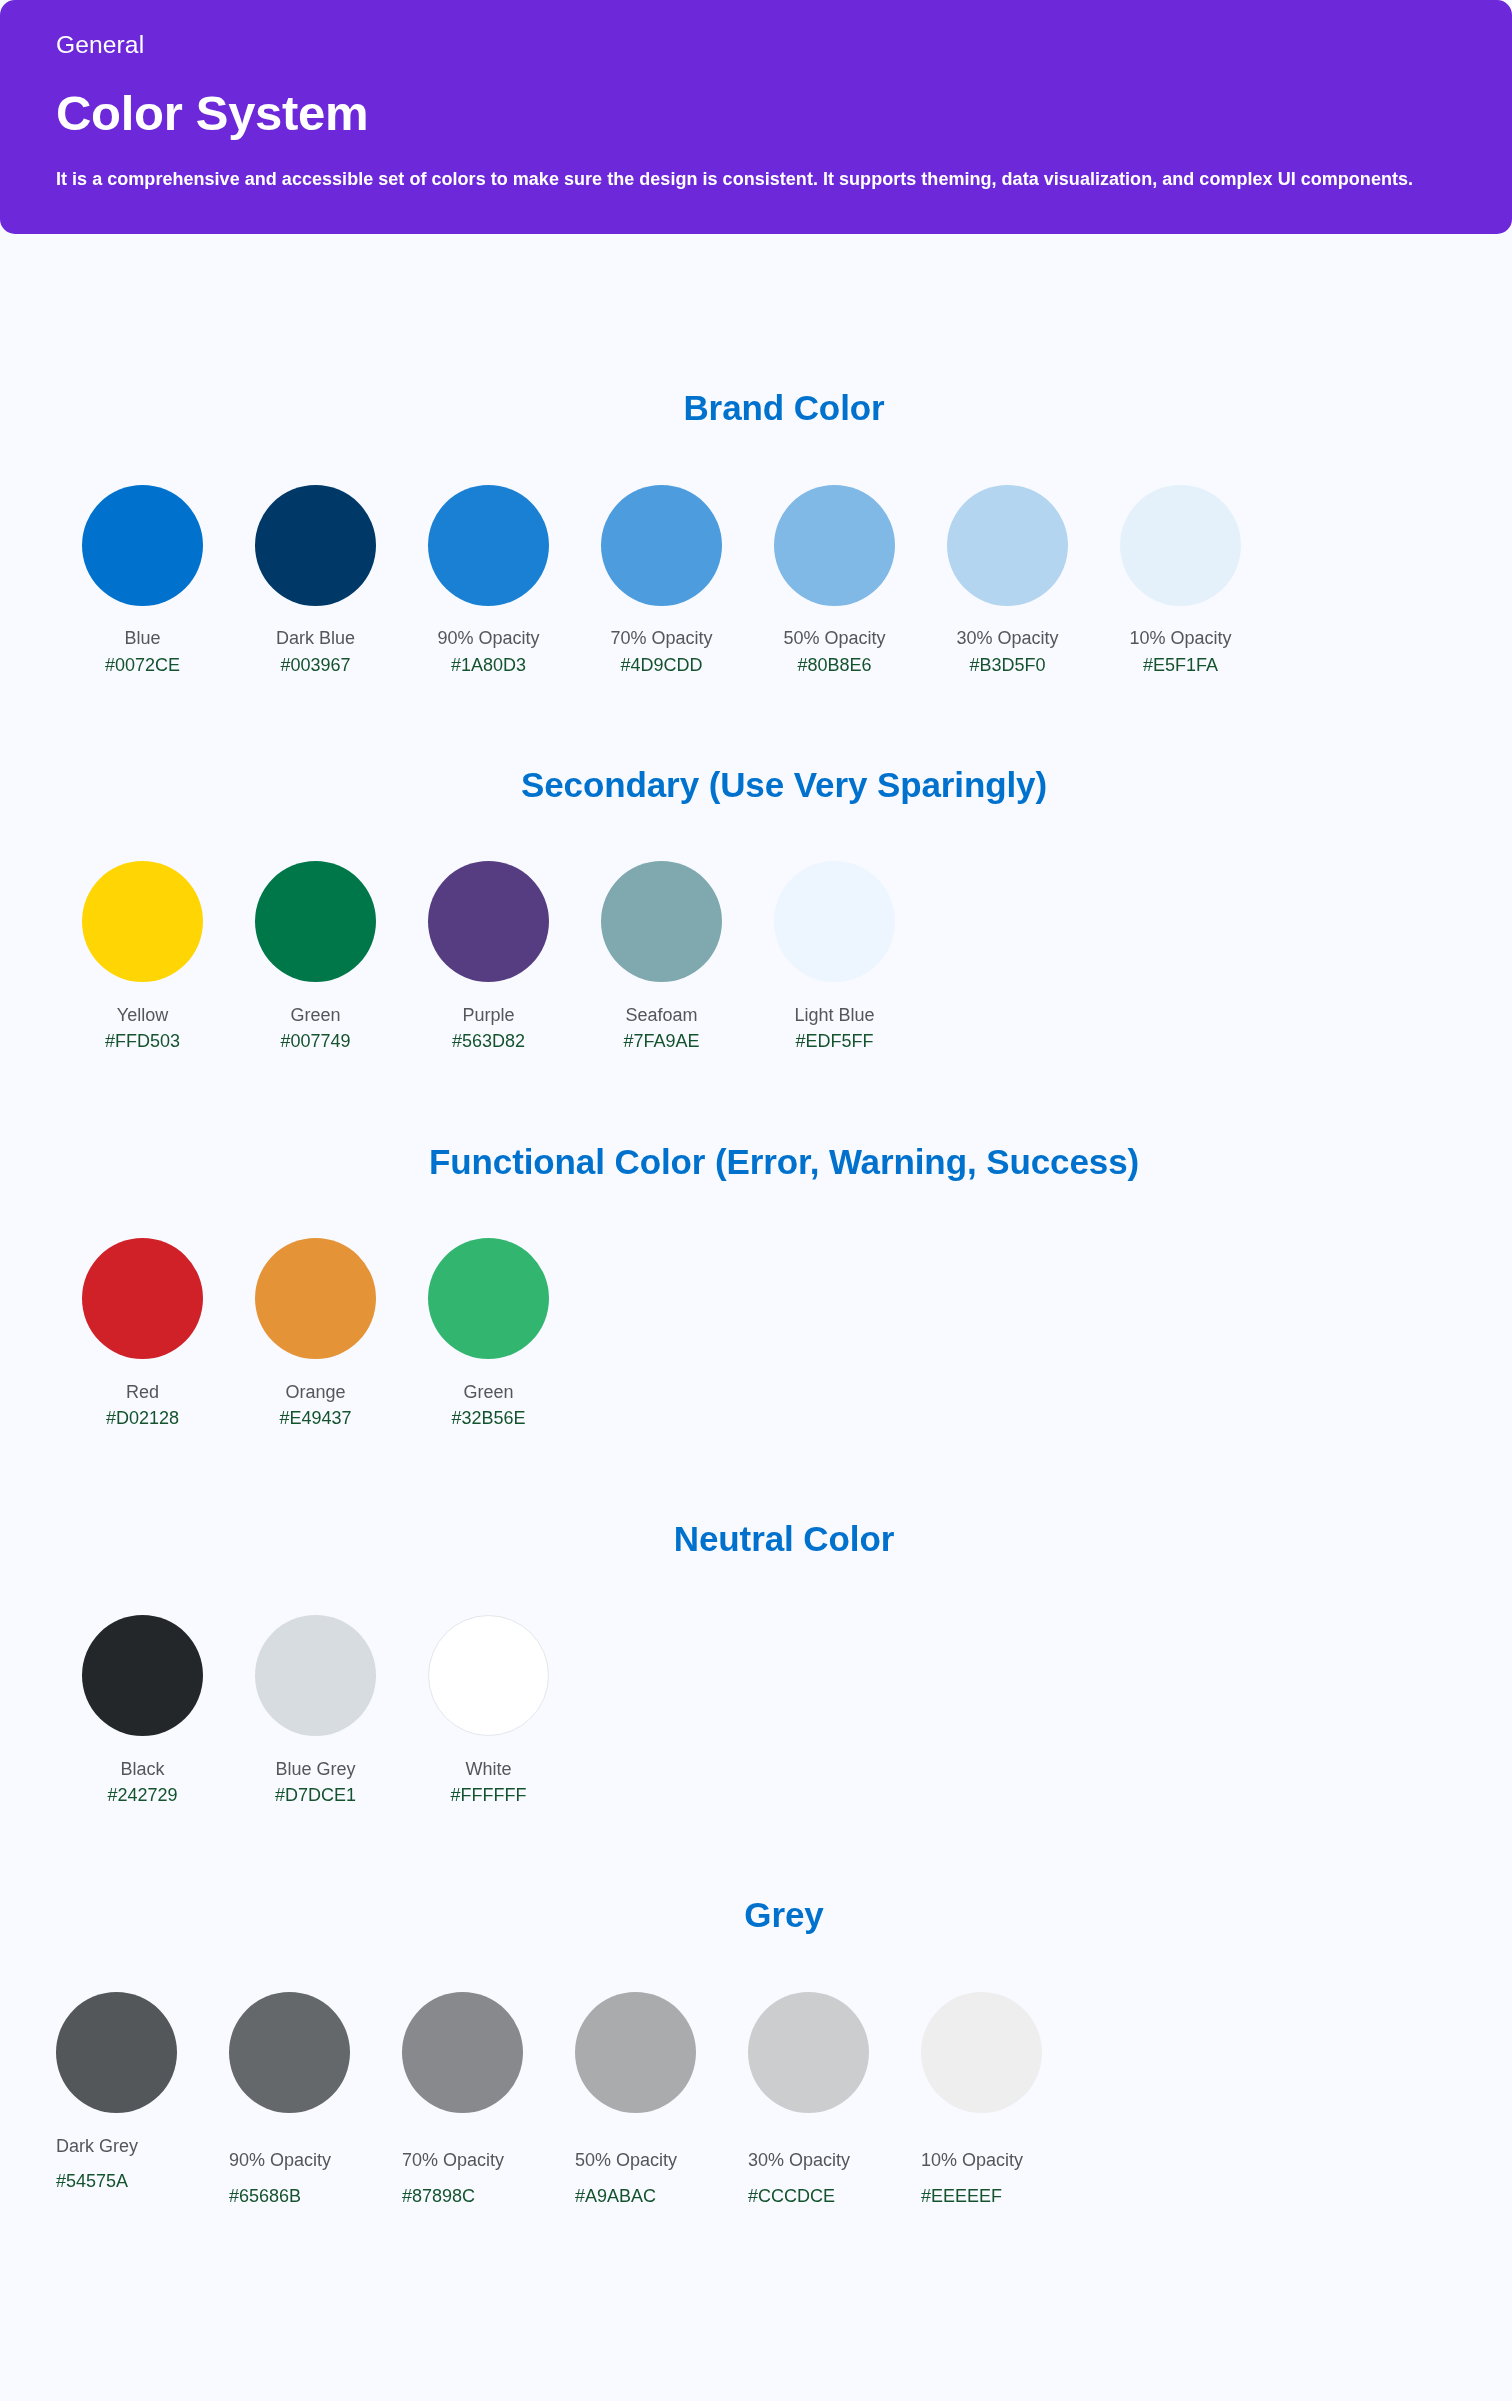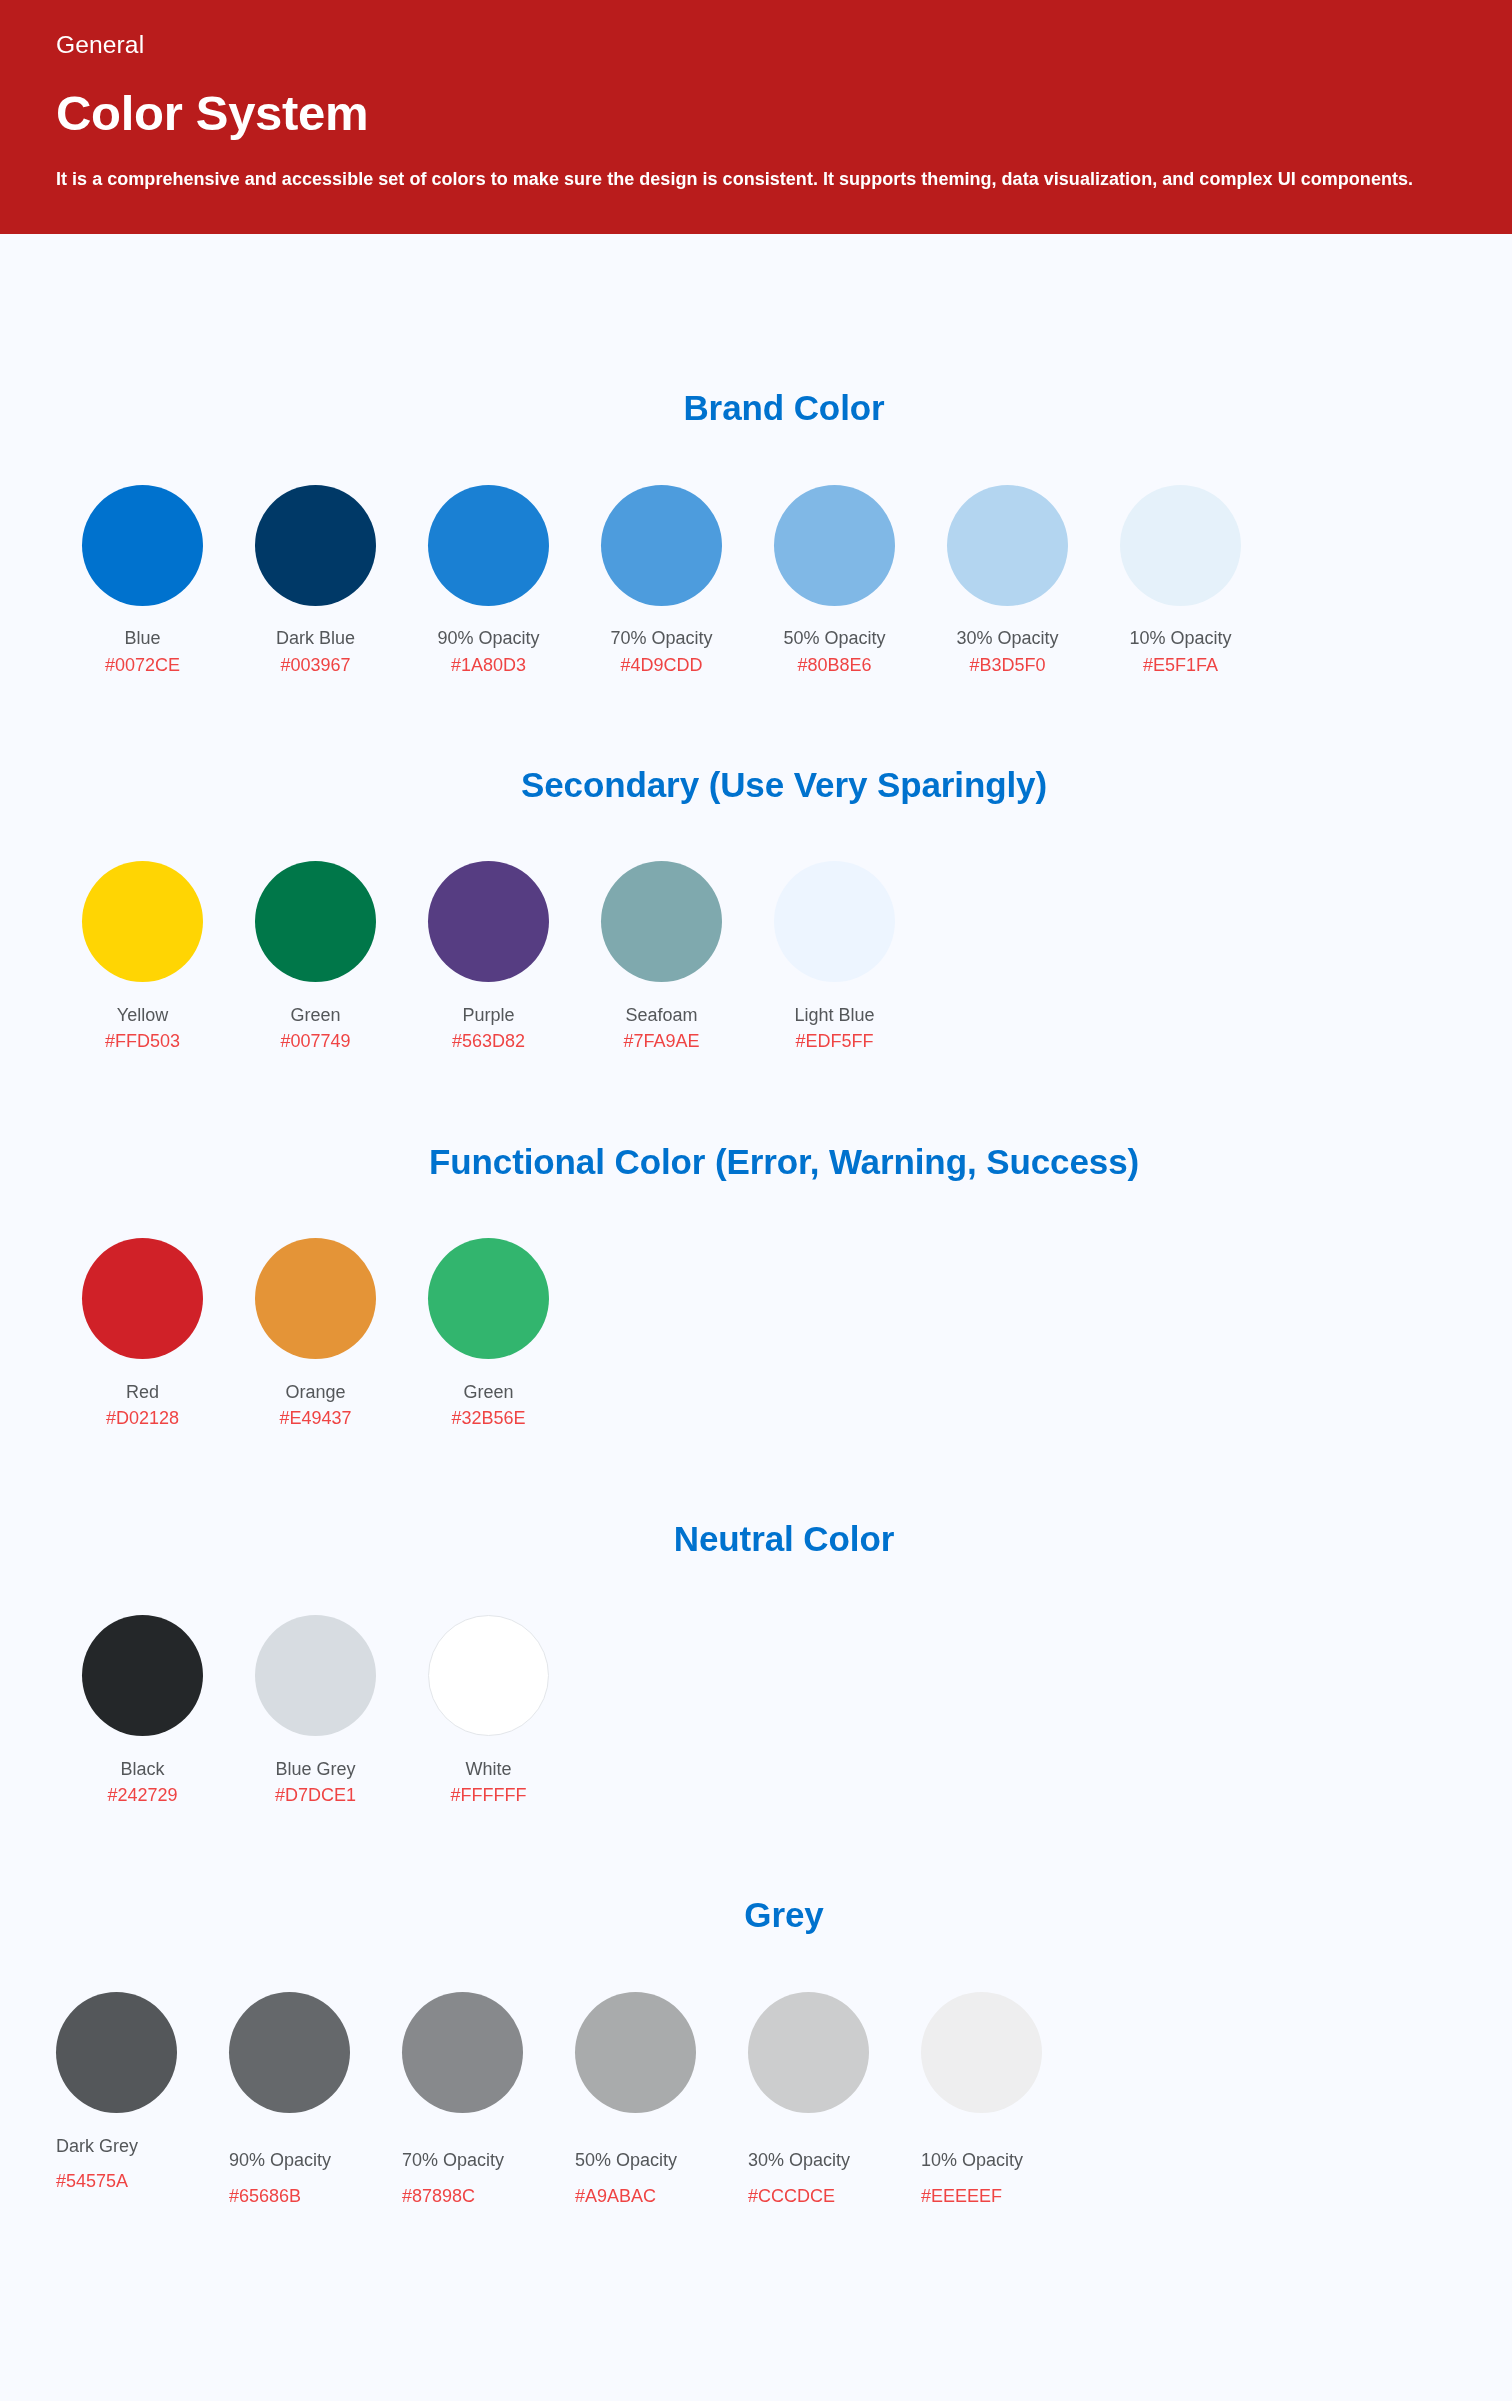--- a/index.html
+++ b/index.html
@@ -12,23 +12,24 @@
 
   body {
     font-family: "Liberation Sans", sans-serif;
     -webkit-font-smoothing: antialiased;
     color: #54575a;
     min-height: 2401px;
   }
 
   
   .page-header {
-    background: #b91c1c;
+    background: #6d28d9;
     padding: 30.5px 0 29px 56px;
     height: 234px;
+    border-radius: 15px;
   }
 
   .eyebrow {
     font-size: 24.6px;
     line-height: 1.15;
     color: #ffffff;
     font-weight: 400;
     letter-spacing: 0.1px;
   }
 
@@ -104,21 +105,21 @@
     font-size: 18px;
     line-height: 1.18;
     color: #54575a;
     white-space: nowrap;
   }
 
   .swatch-hex {
     margin-top: 5.3px;
     font-size: 18px;
     line-height: 1.18;
-    color: #ef4444;
+    color: #14532d;
     text-align: center;
     white-space: nowrap;
   }
 
   
   .swatch-row.left-aligned .swatch {
     align-items: flex-start;
   }
   .swatch-row.left-aligned .swatch-label,
   .swatch-row.left-aligned .swatch-hex {

